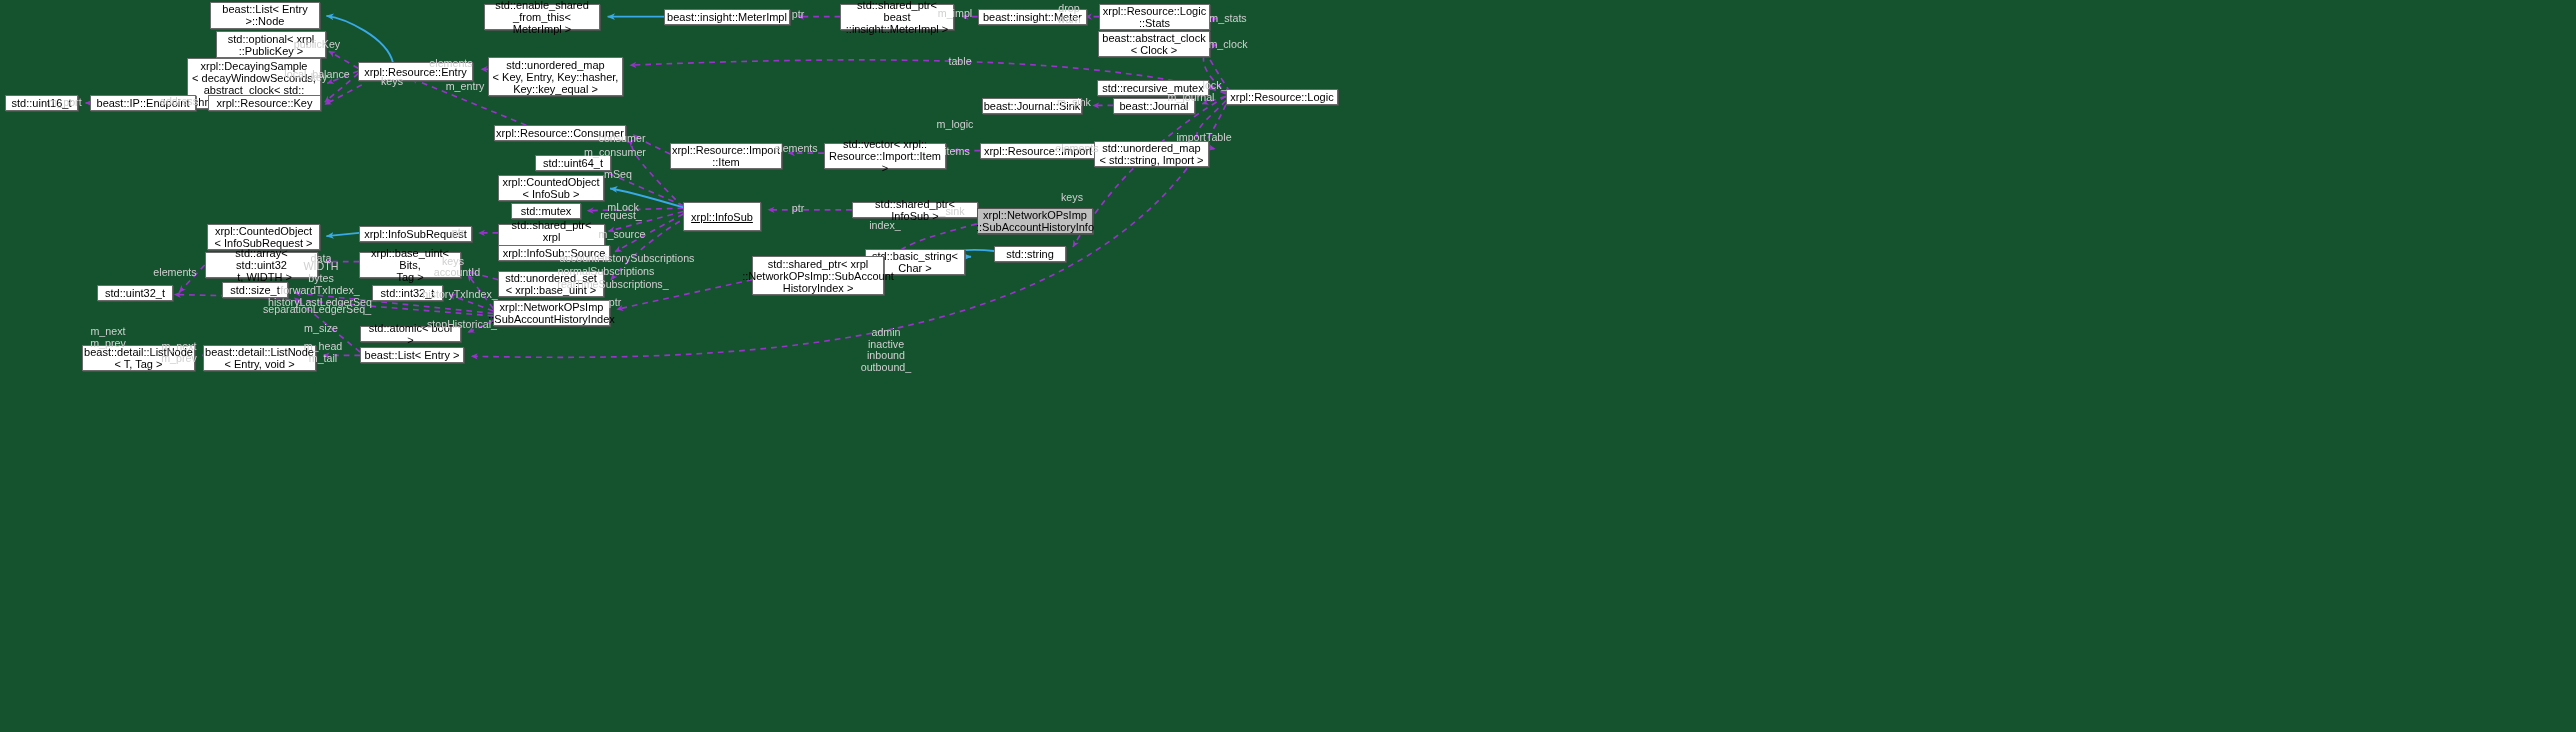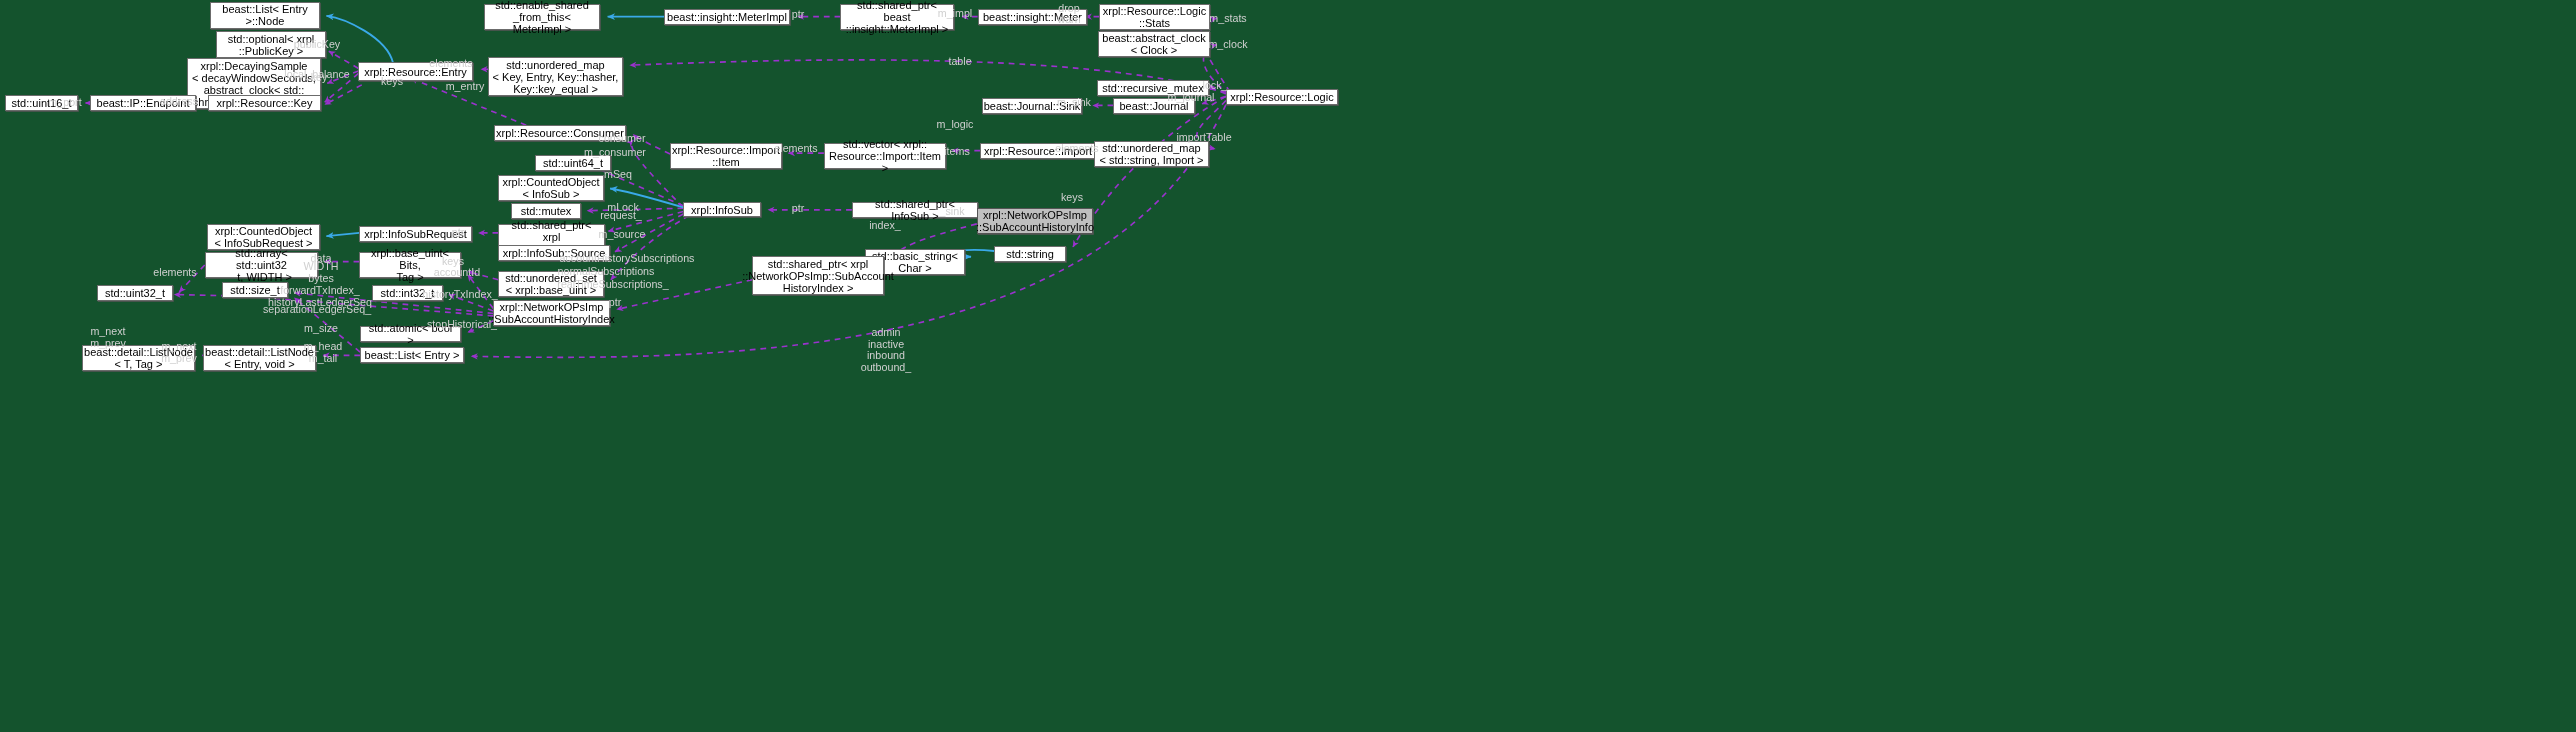--- a/index.html
+++ b/index.html
@@ -156,21 +156,21 @@
 ::Item</div>
       <div class="node" style="left: 824px; top: 143px; width: 122px; height: 25.5px;">std::vector&lt; xrpl::
 Resource::Import::Item &gt;</div>
       <div class="node" style="left: 980px; top: 143px; width: 116px; height: 15.6px;">xrpl::Resource::Import</div>
       <div class="node" style="left: 1094px; top: 141px; width: 115px; height: 25.5px;">std::unordered_map
 &lt; std::string, Import &gt;</div>
       <div class="node" style="left: 535px; top: 155px; width: 76px; height: 15.6px; text-align: right;">std::uint64_t</div>
       <div class="node" style="left: 498px; top: 175px; width: 106px; height: 25.5px;">xrpl::CountedObject
 &lt; InfoSub &gt;</div>
       <div class="node" style="left: 511px; top: 203px; width: 70px; height: 15.6px;">std::mutex</div>
-      <div class="node" style="left: 683px; top: 202px; width: 78px; height: 15px;">xrpl::InfoSub</div>
+      <div class="node" style="left: 683px; top: 202px; width: 78px; height: 29px; text-decoration: underline;">xrpl::InfoSub</div>
       <div class="node" style="left: 852px; top: 202px; width: 126px; height: 15.6px;">std::shared_ptr&lt; InfoSub &gt;</div>
       <div class="node highlight" style="left: 977px; top: 208px; width: 116px; height: 25.5px;">xrpl::NetworkOPsImp
 ::SubAccountHistoryInfo</div>
       <div class="node" style="left: 207px; top: 224px; width: 113px; height: 25.5px;">xrpl::CountedObject
 &lt; InfoSubRequest &gt;</div>
       <div class="node" style="left: 359px; top: 226px; width: 113px; height: 15.6px;">xrpl::InfoSubRequest</div>
       <div class="node" style="left: 498px; top: 224px; width: 107px; height: 25.5px;">std::shared_ptr&lt; xrpl
 ::InfoSubRequest &gt;</div>
       <div class="node" style="left: 498px; top: 245px; width: 112px; height: 15.6px;">xrpl::InfoSub::Source</div>
       <div class="node" style="left: 359px; top: 252px; width: 102px; height: 25.5px;">xrpl::base_uint&lt; Bits,

